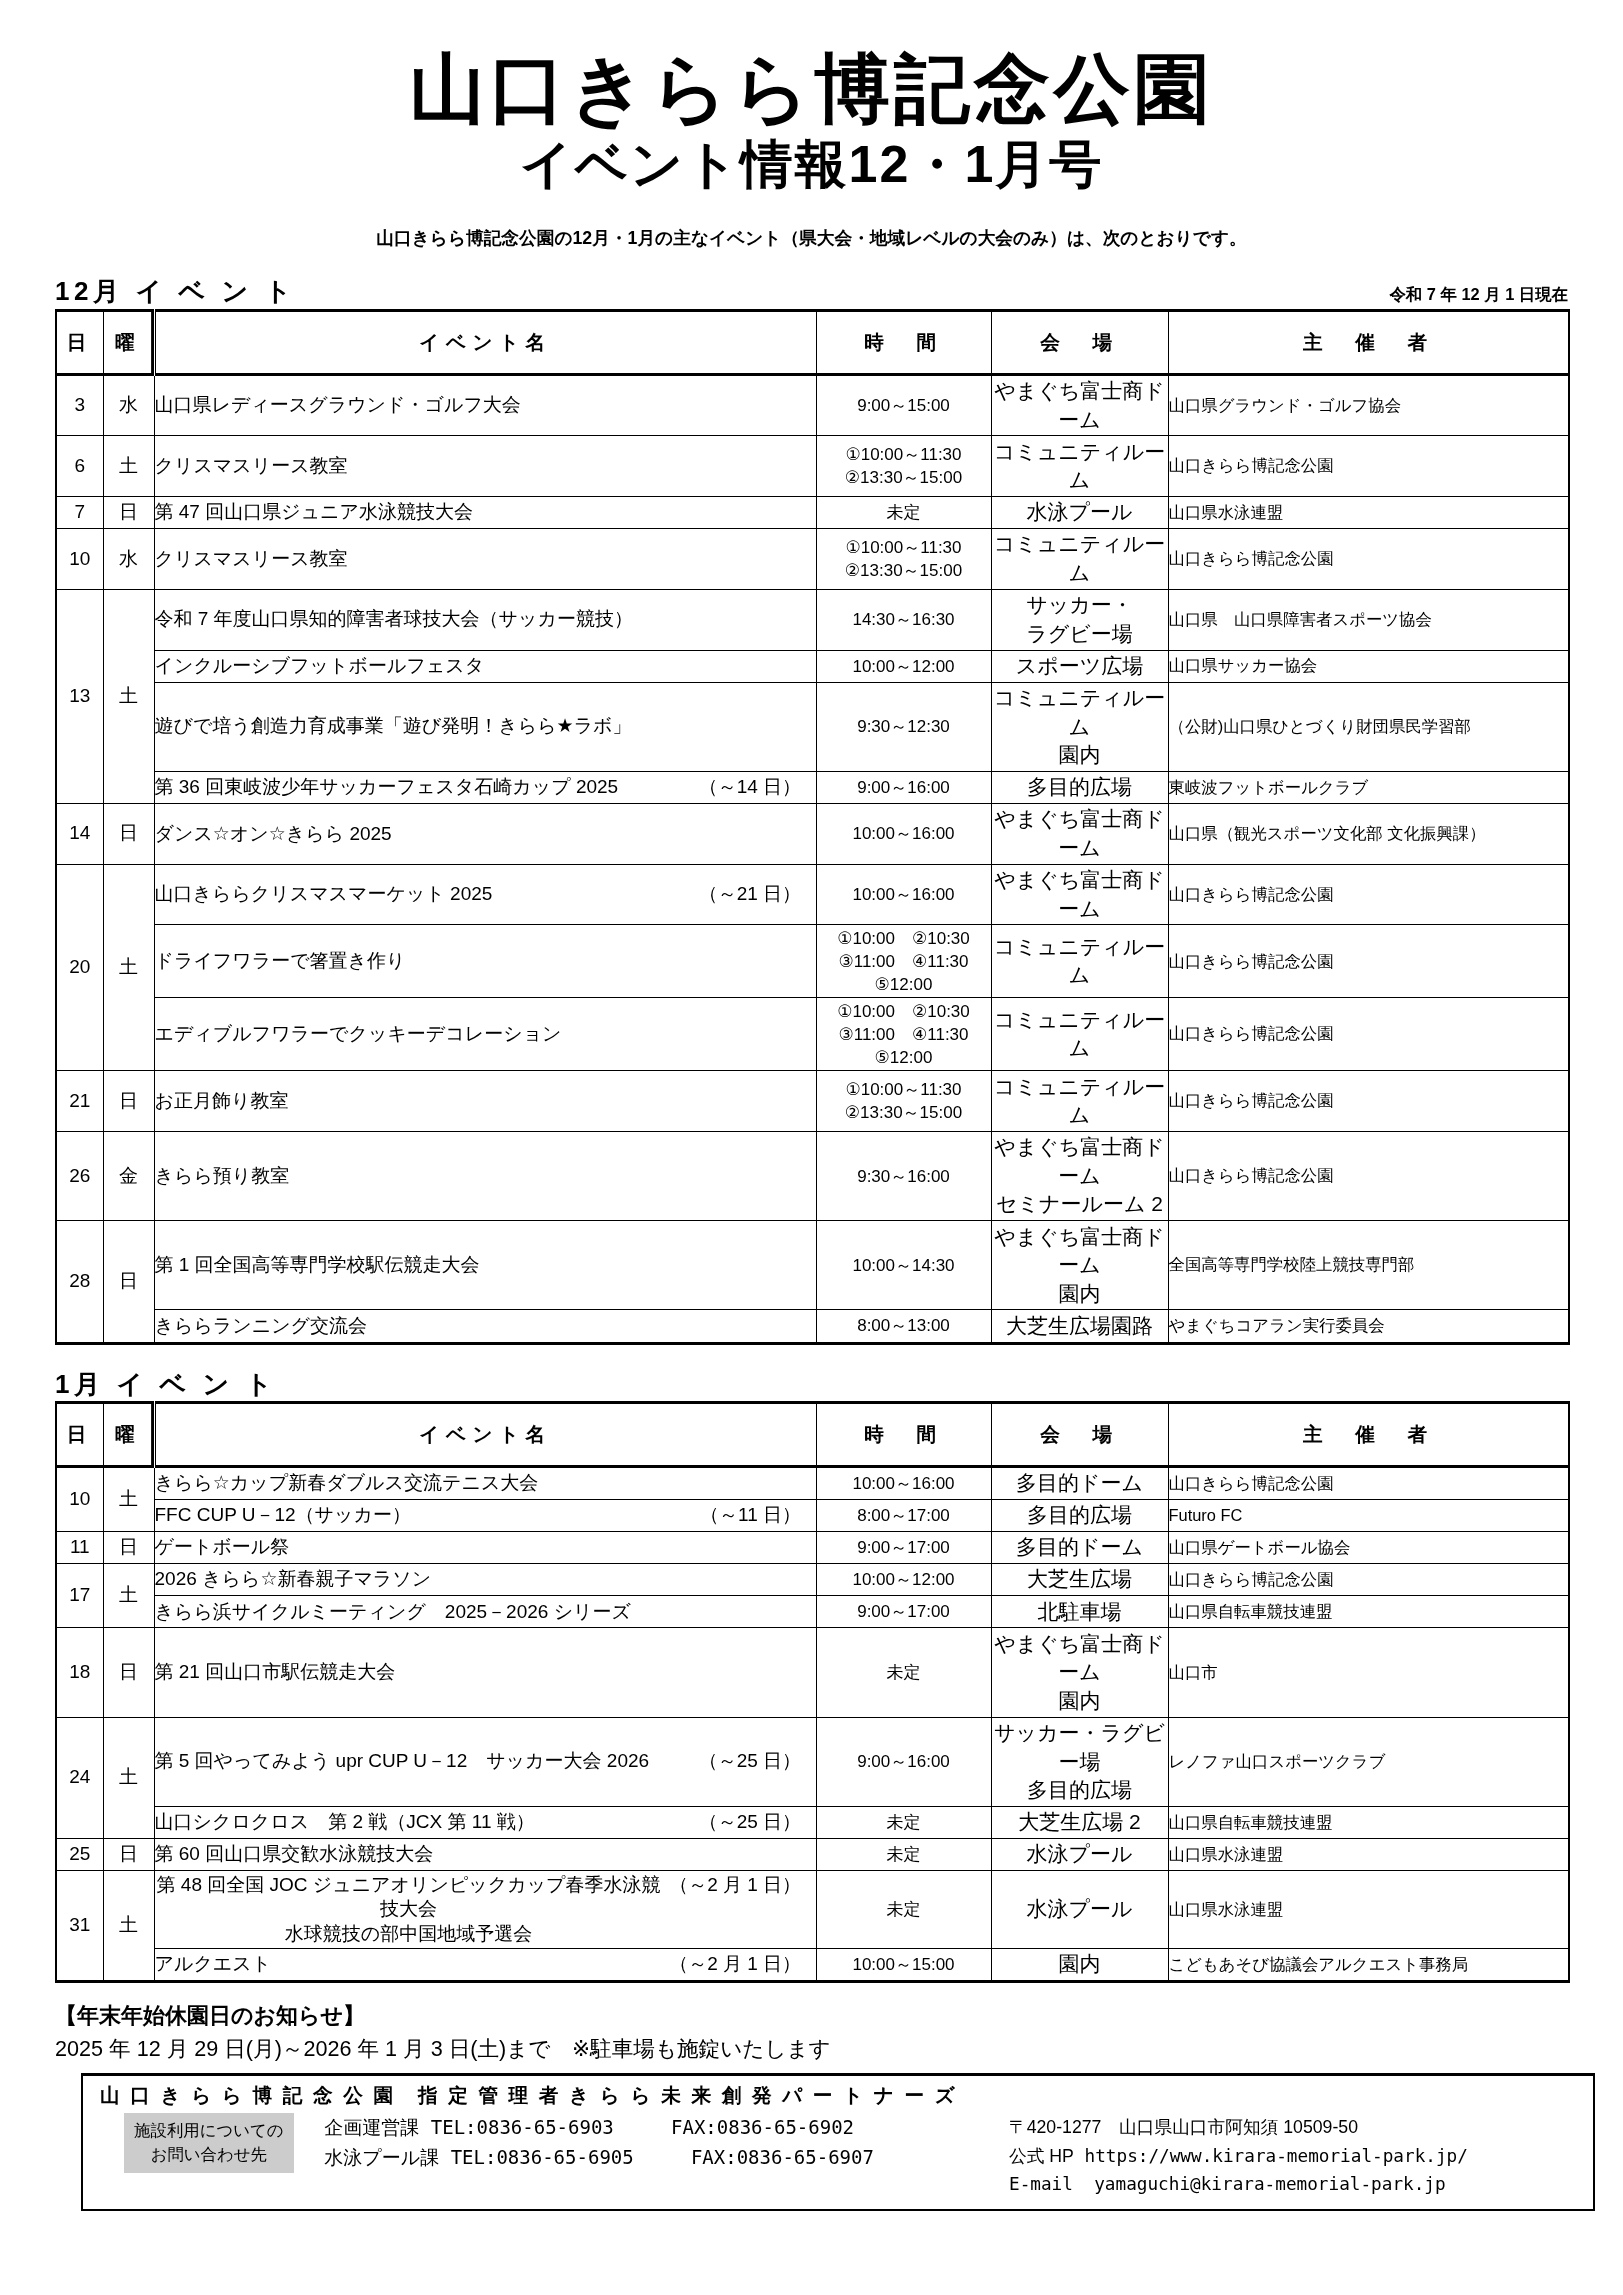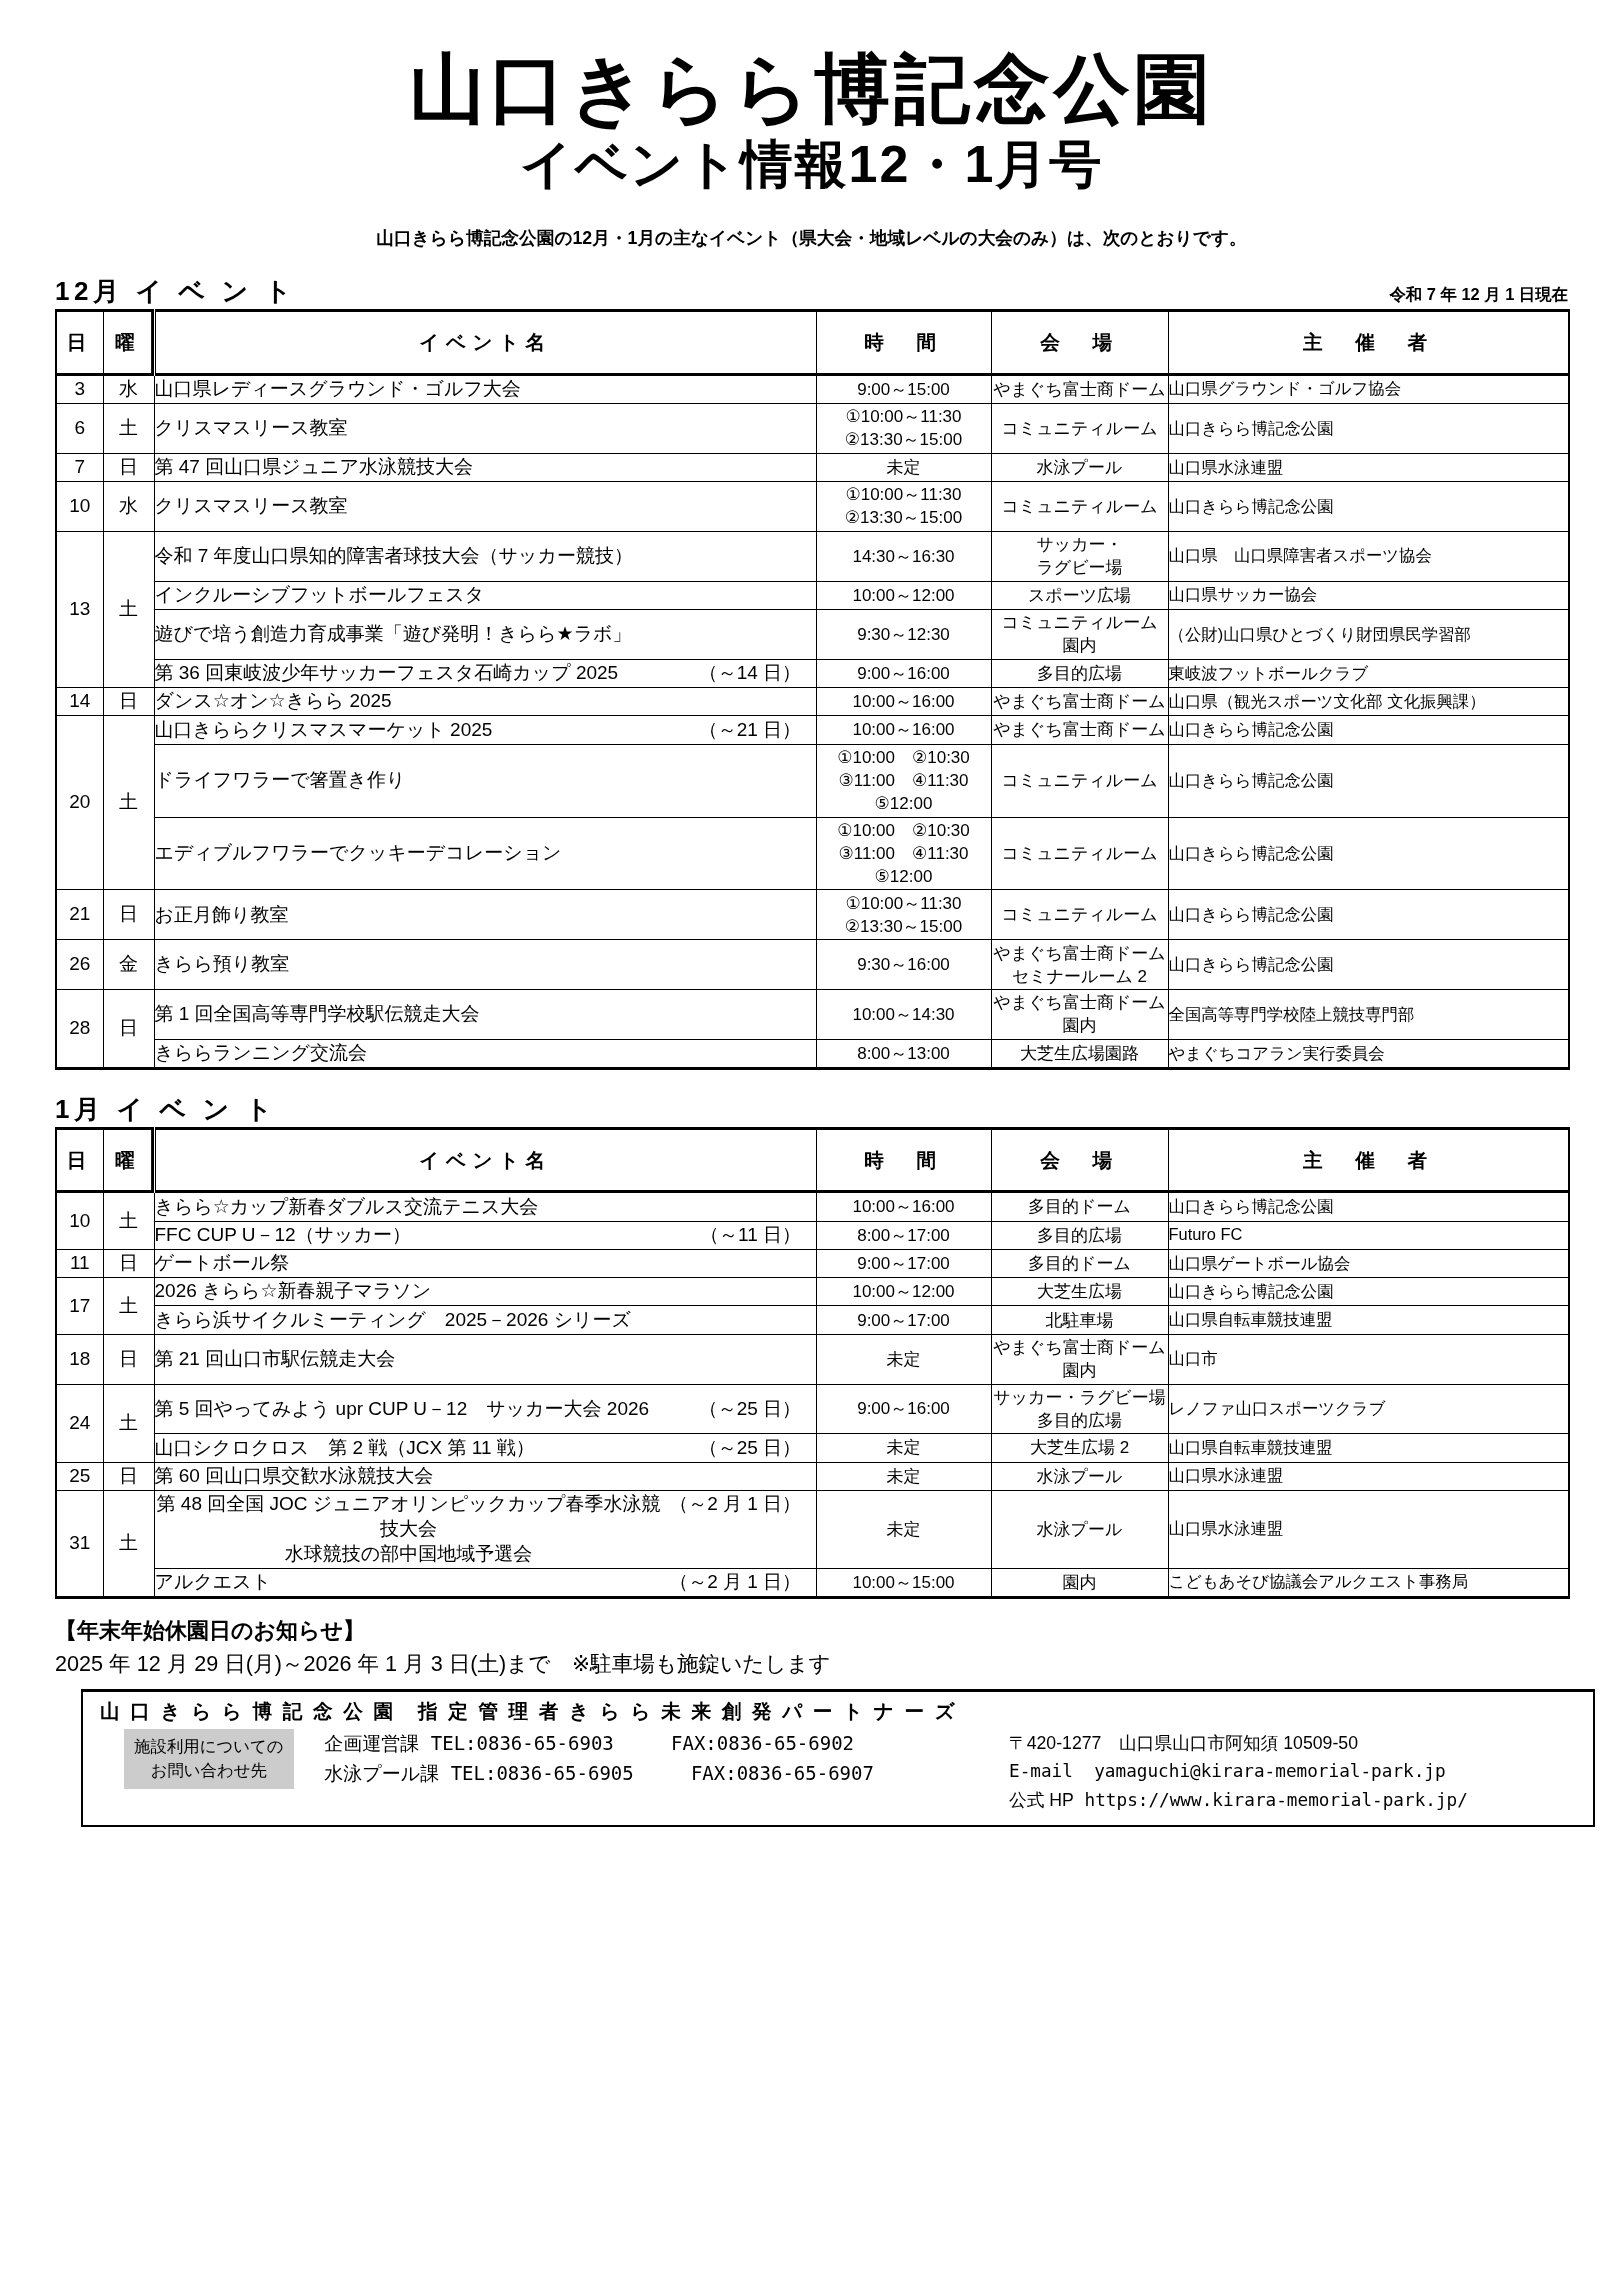--- a/index.html
+++ b/index.html
@@ -106,21 +106,21 @@
   }
   td.name .wrap { display:flex; justify-content:space-between; align-items:flex-start; gap:6.5px;text-align:center; }
   td.name .ttl { }
   td.name .upto { white-space:nowrap; padding-right:14.4px; }
   td.time, td.place {
     text-align:center;
     font-size:16.4px;
     line-height:1.36;
   }
   td.time { font-size:17px; }
-  td.place { font-size:17px; }
+  td.place { font-size:21px; }
   td.org {
     font-size:16.4px;
     line-height:1.32;
     padding-left:9.2px;
     padding-right:5.2px;
   }
   .multi { white-space:pre-line; }
 
   
   .notice-h { font-size:22px; font-weight:bold; margin:19.6px 0 0 0; line-height:1.2; }
@@ -581,24 +581,24 @@
             <span class="lbl">水泳プール課</span>
             <span>TEL:0836-65-6905</span>&nbsp;&nbsp;&nbsp;&nbsp;
             <span>FAX:0836-65-6907</span>
           </div>
         </div>
       </div>
     </div>
     <div class="f-right">
       <div class="jp">〒420-1277　山口県山口市阿知須 10509-50</div>
       <div>
+        <span class="jp">公式 HP</span>
+        <span>https://www.kirara-memorial-park.jp/</span>
+      </div>
+      <div>
         <span>E-mail</span>&nbsp;
         <span>yamaguchi@kirara-memorial-park.jp</span>
       </div>
-      <div>
-        <span class="jp">公式 HP</span>
-        <span>https://www.kirara-memorial-park.jp/</span>
-      </div>
     </div>
   </div>
 
 </div>
 
 
 </body></html>

